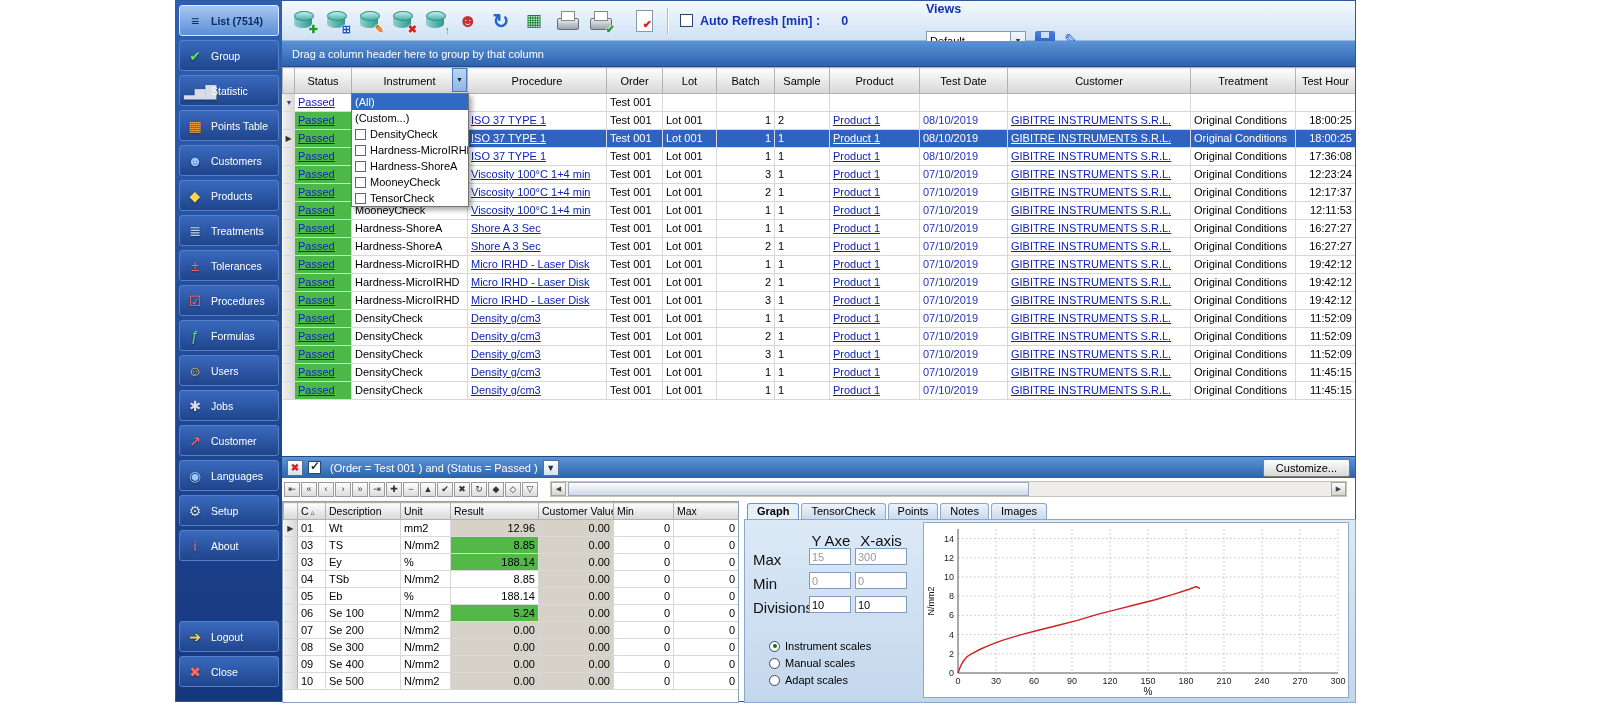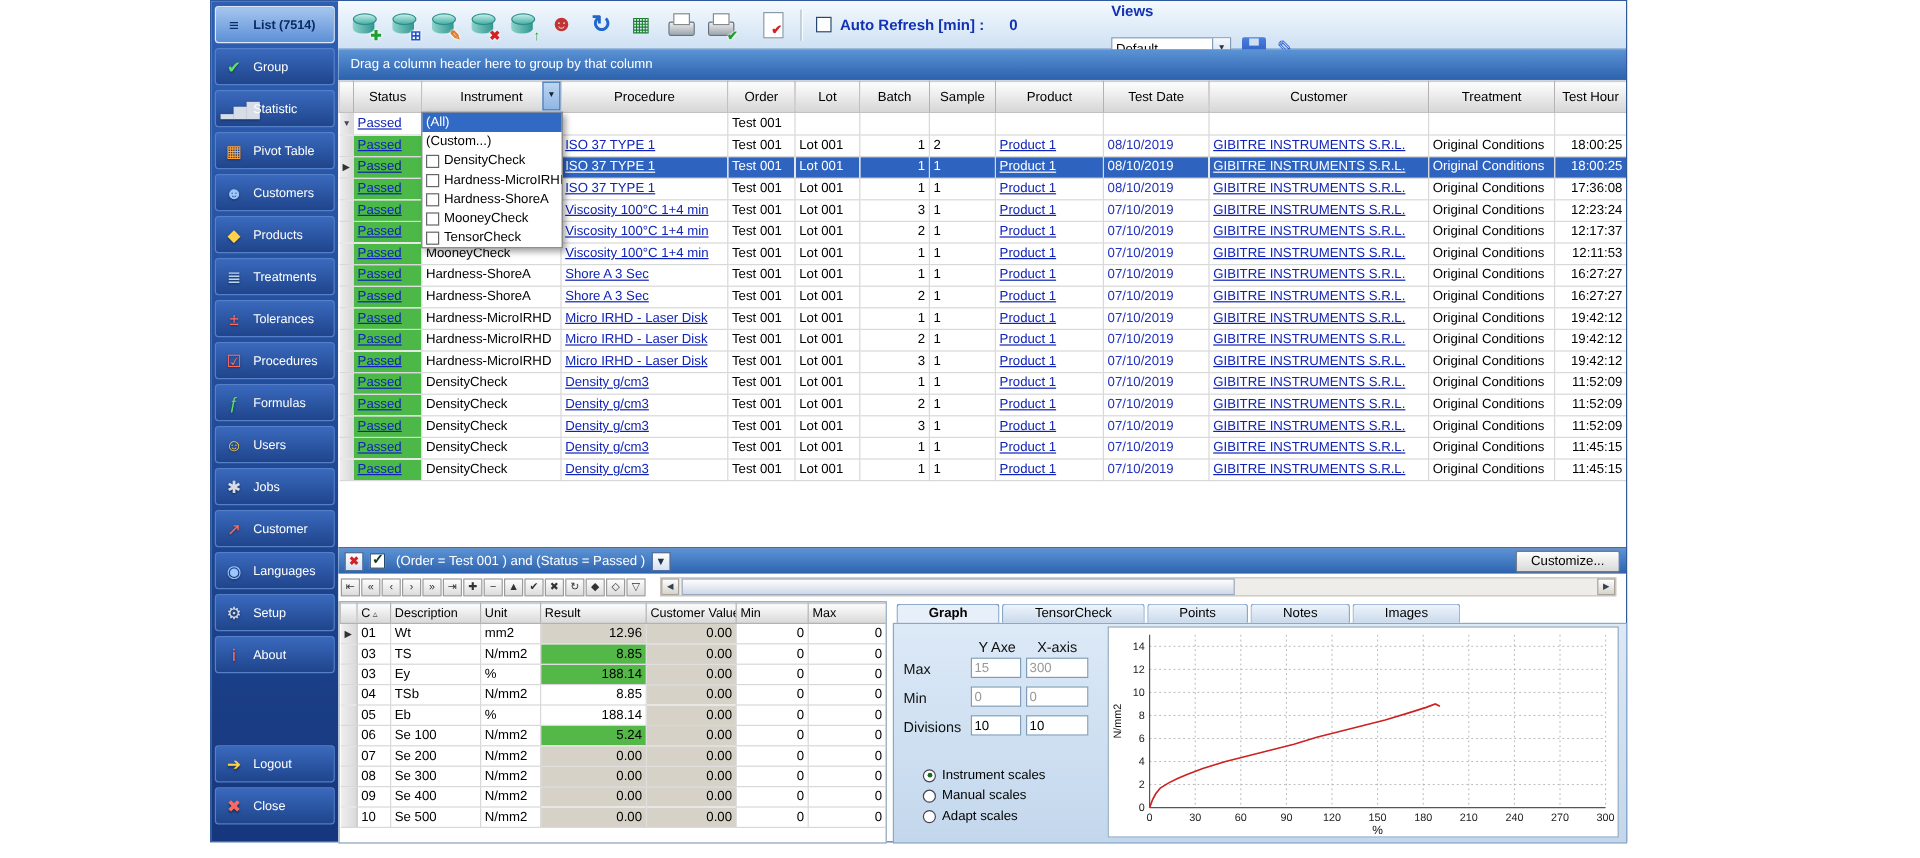--- a/index.html
+++ b/index.html
@@ -104,24 +104,24 @@
 table.res td{border-right:1px solid #d8d8d8;border-bottom:1px solid #d8d8d8;padding:0 3px;height:17px;white-space:nowrap;overflow:hidden}
 table.res td.ind{background:linear-gradient(90deg,#efefef,#d9d9d9);border-right:1px solid #b2b2b2;text-align:center;color:#333;font-size:8px}
 td.rg{background:#53b848}
 td.rk{background:#d6d2c8}
 td.theor{background:#d6d2c8;text-align:right}
 .sortg{font-size:8px;color:#555;margin-left:2px}
 
 
 .panel{position:absolute;left:462px;top:500px;width:612px;height:202px}
 .tabs{display:flex;gap:2px;height:18px;padding-left:3px;align-items:flex-end}
-.tab{padding:1px 26px 2px;font-size:11px;background:linear-gradient(#eef4fb,#c9d9ec);border:1px solid #8aa8cc;border-bottom:none;border-radius:3px 3px 0 0;cursor:pointer;white-space:nowrap}
+.tab{padding:1px 9px 2px;font-size:11px;background:linear-gradient(#eef4fb,#c9d9ec);border:1px solid #8aa8cc;border-bottom:none;border-radius:3px 3px 0 0;cursor:pointer;white-space:nowrap}
 .tab.active{background:#e7f0f9;border-color:#6f94c0;font-weight:bold}
 .pbody{position:absolute;left:0;right:0;top:18px;bottom:0;background:linear-gradient(#dce9f7,#c3d7ec);border:1px solid #8aa8cc}
-.slab{position:absolute;font-size:12px;color:#111;white-space:nowrap}
+.slab{position:absolute;font-size:15px;color:#111;white-space:nowrap}
 .lab-yaxe{left:64px;top:12px;width:44px;text-align:center}
 .lab-xaxis{left:110px;top:12px;width:52px;text-align:center}
 .lab-max{left:8px;top:31px}
 .lab-min{left:8px;top:55px}
 .lab-div{left:8px;top:79px}
 .sinp{position:absolute;height:17px;border:1px solid #7f9db9;font-size:11px;padding:0 2px;background:#fff;font-family:"Liberation Sans",sans-serif}
 .dim{color:#999}
 .in-maxy{left:64px;top:28px;width:42px}.in-maxx{left:110px;top:28px;width:52px}
 .in-miny{left:64px;top:52px;width:42px}.in-minx{left:110px;top:52px;width:52px}
 .in-divy{left:64px;top:76px;width:42px}.in-divx{left:110px;top:76px;width:52px}
@@ -149,21 +149,21 @@
         <span class="slabel">Group</span>
       </div>
 
       <div class="side-item">
         <span class="sglyph i-gray">▂▅▇</span>
         <span class="slabel">Statistic</span>
       </div>
 
       <div class="side-item">
         <span class="sglyph i-orange">▦</span>
-        <span class="slabel">Pivot Table</span>
+        <span class="slabel">Points Table</span>
       </div>
 
       <div class="side-item">
         <span class="sglyph i-blue">☻</span>
         <span class="slabel">Customers</span>
       </div>
 
       <div class="side-item">
         <span class="sglyph i-amber">◆</span>
         <span class="slabel">Products</span>

